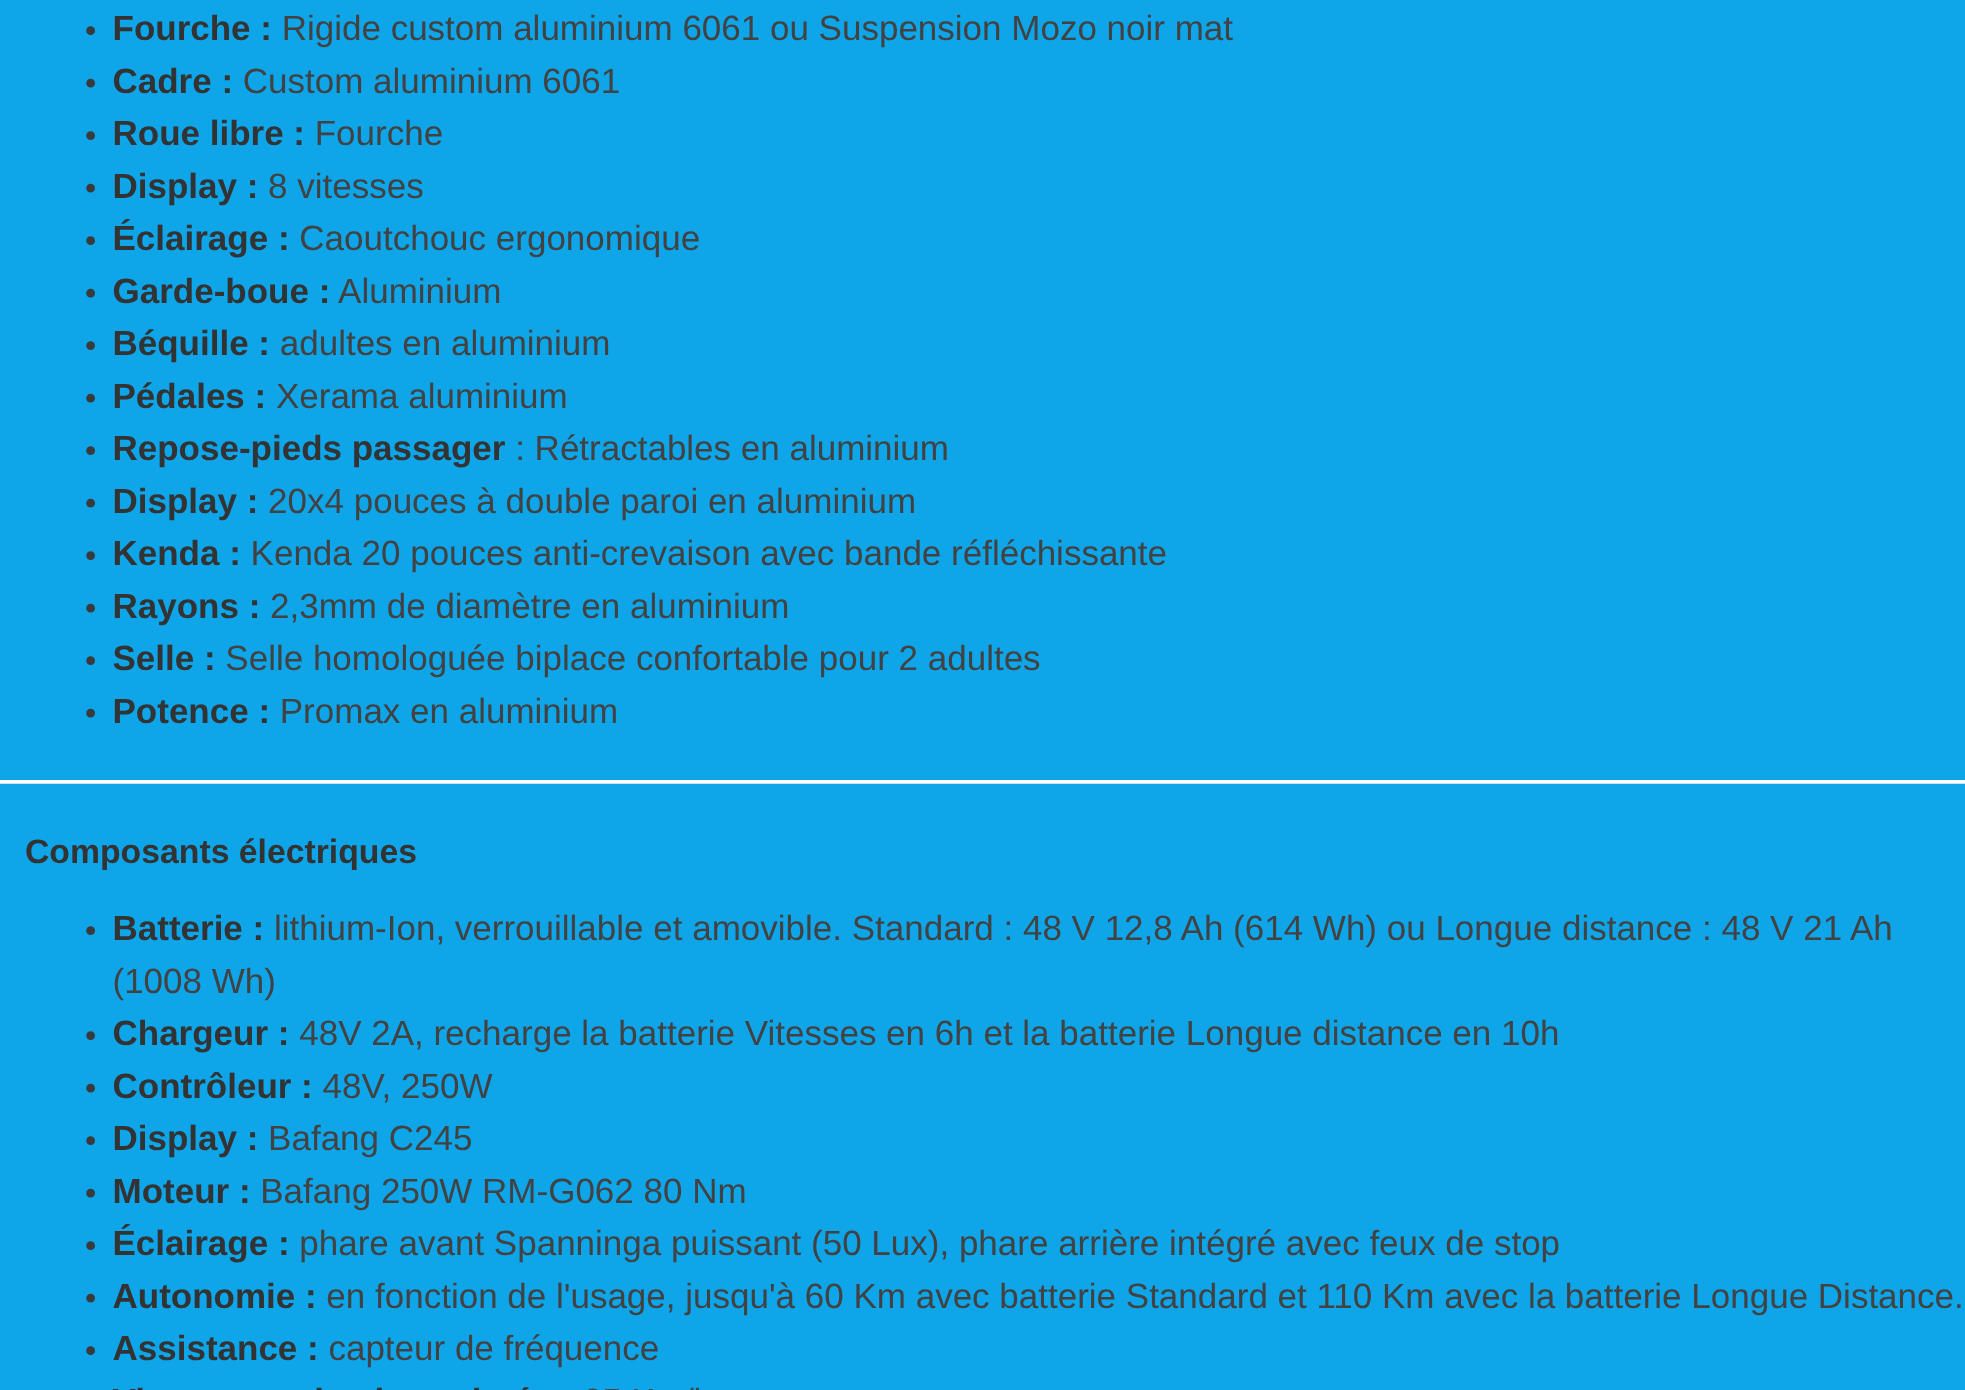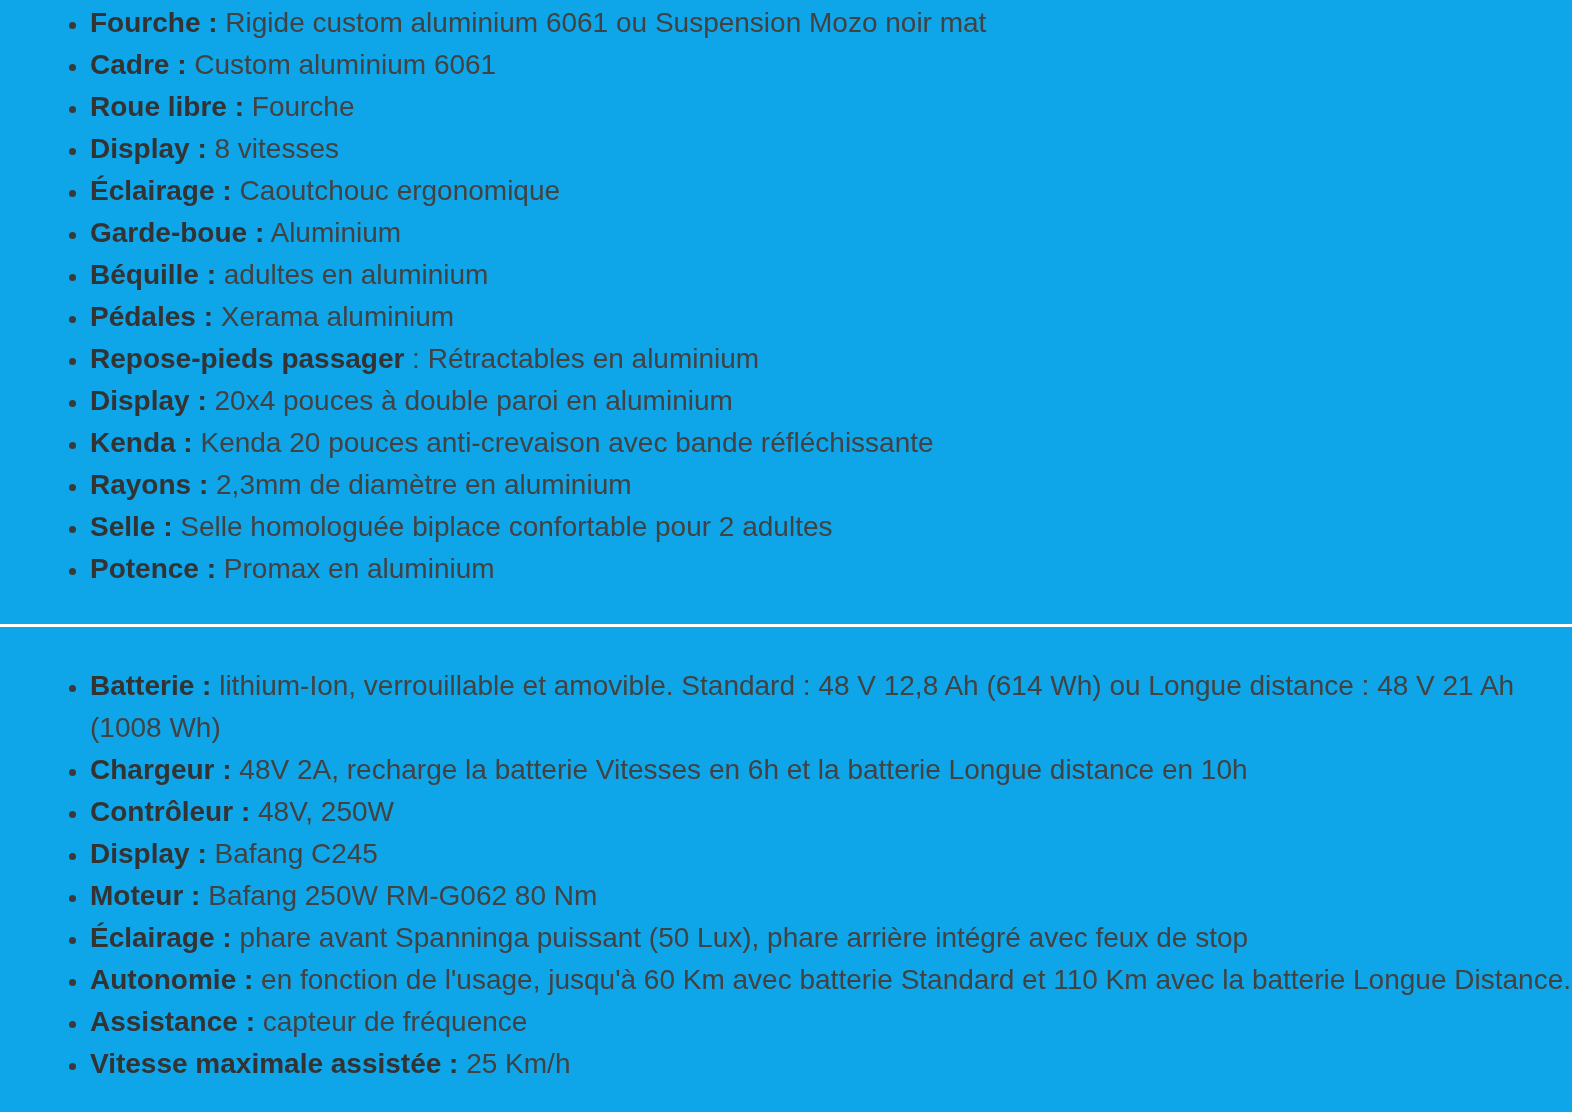--- a/index.html
+++ b/index.html
@@ -75,20 +75,21 @@
       <li><strong>Kenda :</strong><span> Kenda 20 pouces anti-crevaison avec bande réfléchissante</span></li>
       <li><strong>Rayons :</strong><span> 2,3mm de diamètre en aluminium</span></li>
       <li><strong>Selle :</strong><span> Selle homologuée biplace confortable pour 2 adultes</span></li>
       <li><strong>Potence :</strong><span> Promax en aluminium</span></li>
     </ul>
 </div>
 
 <div class="divider"></div>
 
 <div class="section section-lower">
+  <h3 class="section-heading">Composants électriques</h3>
   <ul class="spec-list">
       <li><strong>Batterie :</strong><span> lithium-Ion, verrouillable et amovible. Standard : 48 V 12,8 Ah (614 Wh) ou Longue distance : 48 V 21 Ah (1008 Wh)</span></li>
       <li><strong>Chargeur :</strong><span> 48V 2A, recharge la batterie Vitesses en 6h et la batterie Longue distance en 10h</span></li>
       <li><strong>Contrôleur :</strong><span> 48V, 250W</span></li>
       <li><strong>Display :</strong><span> Bafang C245</span></li>
       <li><strong>Moteur :</strong><span> Bafang 250W RM-G062 80 Nm</span></li>
       <li><strong>Éclairage :</strong><span> phare avant Spanninga puissant (50 Lux), phare arrière intégré avec feux de stop</span></li>
       <li><strong>Autonomie :</strong><span> en fonction de l'usage, jusqu'à 60 Km avec batterie Standard et 110 Km avec la batterie Longue Distance.</span></li>
       <li><strong>Assistance :</strong><span> capteur de fréquence</span></li>
       <li><strong>Vitesse maximale assistée :</strong><span> 25 Km/h</span></li>

